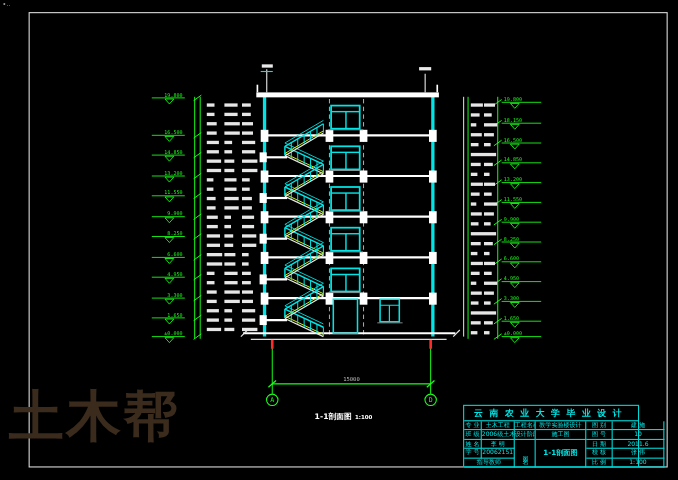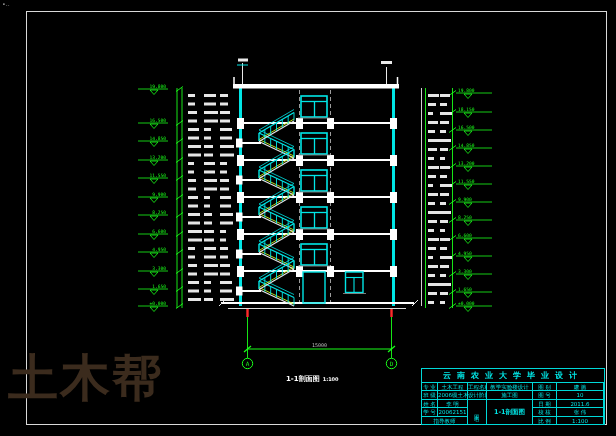--- a/index.html
+++ b/index.html
@@ -6,21 +6,21 @@
   .stage{position:relative;width:616px;height:436px;background:#000;overflow:hidden;
          font-family:"DejaVu Sans",sans-serif;}
   .frame{position:absolute;left:26px;top:11px;width:579px;height:412px;
          border:1px solid #d9d9d9;}
   .corner{position:absolute;left:2px;top:0;color:#9a9a9a;font-size:6px;line-height:8px;}
   #cad{position:absolute;left:0;top:0;}
   .sec-title{position:absolute;left:286px;top:374px;color:#ffffff;font-weight:bold;
              font-size:7px;white-space:nowrap;}
   .sec-scale{font-size:5px;margin-left:3px;font-weight:bold;}
   
-  .tb{position:absolute;left:421px;top:368px;width:184px;height:57px;box-sizing:border-box;
+  .tb{position:absolute;left:421px;top:368px;width:160px;height:57px;box-sizing:border-box;
       border:1px solid #00d8d8;color:#00e6e6;background:#000;}
   .tb-header{height:13px;line-height:13px;text-align:center;font-size:8px;font-weight:bold;
              letter-spacing:6px;border-bottom:1px solid #00d8d8;overflow:hidden;white-space:nowrap;}
   .tb-grid{display:grid;grid-template-columns:16px 30px 19px 46px 24px 47px;
            grid-auto-rows:8.4px;font-size:5.5px;line-height:8.4px;}
   .tb-grid>div{border-right:1px solid #00d8d8;border-bottom:1px solid #00d8d8;
                overflow:hidden;white-space:nowrap;text-align:center;}
   .fig-label{writing-mode:vertical-lr;letter-spacing:2px;display:flex;align-items:center;justify-content:center;}
   .fig-value{font-size:6.5px;display:flex;align-items:center;justify-content:center;font-weight:bold;}
   

